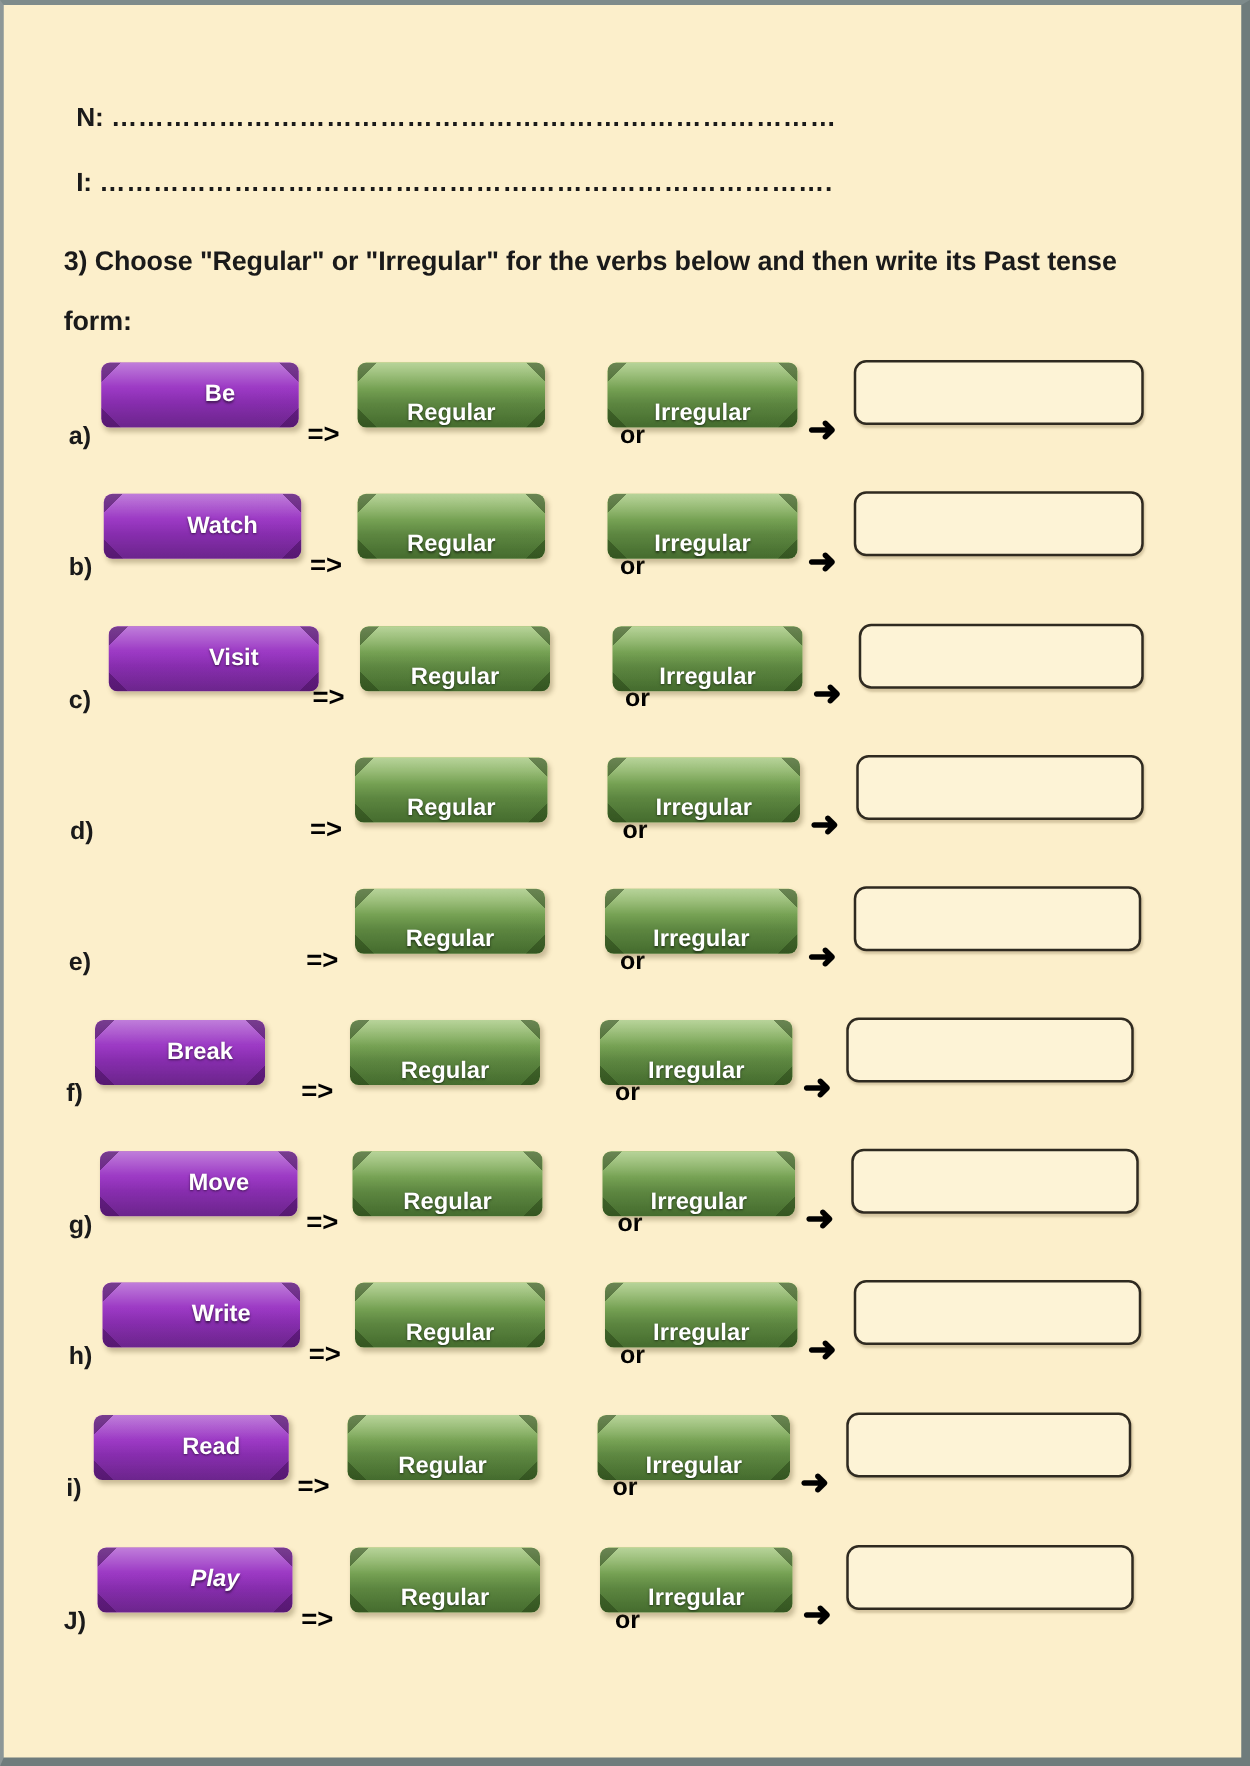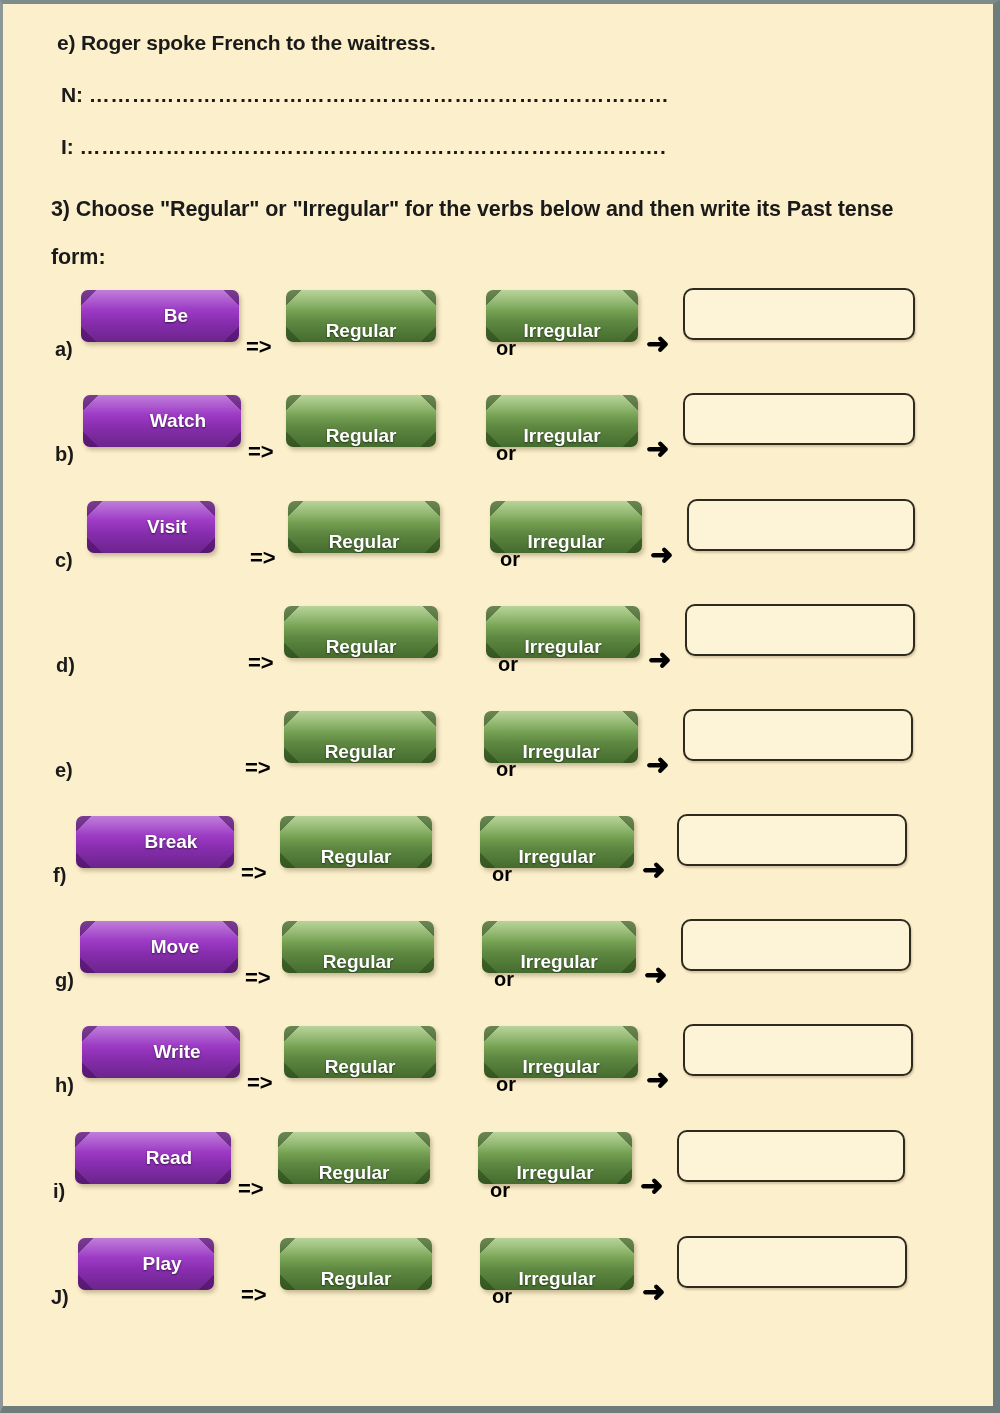--- a/index.html
+++ b/index.html
@@ -150,21 +150,20 @@
     border: 2px solid #2f2a20;
     border-radius: 10px;
     box-shadow: 1px 2px 2px rgba(120,100,60,0.30);
   }
 </style>
 </head>
 <body>
 
 <div id="page">
 
-  <div class="hdr-line" id="sentence-e">e) Roger spoke French to the waitress.</div>
 
   <div class="hdr-line" id="blank-n">
     <span class="blank-label">N:</span><span class="dots">………………………………………………………………………</span>
   </div>
 
   <div class="hdr-line" id="blank-i">
     <span class="blank-label">I:</span><span class="dots">……………………………………………………………………….</span>
   </div>
 
   <div id="instruction">3) Choose "Regular" or "Irregular" for the verbs below and then write its Past tense form:</div>
@@ -203,21 +202,21 @@
         <div class="or-text" style="left: 445px; top: 47px;">or</div>
         <div class="btn3d btn-opt" style="left: 483px; top: 0px; width: 152px; height: 52px;">
           <span class="bevel"></span>
           <span class="lbl">Irregular</span>
         </div>
         <div class="arrow-right" style="left: 643px; top: 40px;">➜</div>
         <div class="answer-box" style="left: 680px; top: -2px; width: 232px; height: 52px;"></div>
       </div>
       <div class="row" style="top: 497px;">
         <div class="row-letter" style="left: 52px; top: 48px;">c)</div>
-        <div class="btn3d btn-verb" style="left: 84px; top: 0px; width: 128px; height: 52px;">
+        <div class="btn3d btn-verb" style="left: 84px; top: 0px; width: 168px; height: 52px;">
           <span class="bevel"></span>
           <span class="lbl">Visit</span>
         </div>
         <div class="arrow-eq" style="left: 247px; top: 44px;">=&gt;</div>
         <div class="btn3d btn-opt" style="left: 285px; top: 0px; width: 152px; height: 52px;">
           <span class="bevel"></span>
           <span class="lbl">Regular</span>
         </div>
         <div class="or-text" style="left: 449px; top: 47px;">or</div>
         <div class="btn3d btn-opt" style="left: 487px; top: 0px; width: 152px; height: 52px;">
@@ -252,21 +251,21 @@
         <div class="or-text" style="left: 445px; top: 47px;">or</div>
         <div class="btn3d btn-opt" style="left: 481px; top: 0px; width: 154px; height: 52px;">
           <span class="bevel"></span>
           <span class="lbl">Irregular</span>
         </div>
         <div class="arrow-right" style="left: 643px; top: 40px;">➜</div>
         <div class="answer-box" style="left: 680px; top: -2px; width: 230px; height: 52px;"></div>
       </div>
       <div class="row" style="top: 812px;">
         <div class="row-letter" style="left: 50px; top: 48px;">f)</div>
-        <div class="btn3d btn-verb" style="left: 73px; top: 0px; width: 158px; height: 52px;">
+        <div class="btn3d btn-verb" style="left: 73px; top: 0px; width: 136px; height: 52px;">
           <span class="bevel"></span>
           <span class="lbl">Break</span>
         </div>
         <div class="arrow-eq" style="left: 238px; top: 44px;">=&gt;</div>
         <div class="btn3d btn-opt" style="left: 277px; top: 0px; width: 152px; height: 52px;">
           <span class="bevel"></span>
           <span class="lbl">Regular</span>
         </div>
         <div class="or-text" style="left: 441px; top: 47px;">or</div>
         <div class="btn3d btn-opt" style="left: 477px; top: 0px; width: 154px; height: 52px;">
@@ -328,21 +327,21 @@
         <div class="or-text" style="left: 439px; top: 47px;">or</div>
         <div class="btn3d btn-opt" style="left: 475px; top: 0px; width: 154px; height: 52px;">
           <span class="bevel"></span>
           <span class="lbl">Irregular</span>
         </div>
         <div class="arrow-right" style="left: 637px; top: 40px;">➜</div>
         <div class="answer-box" style="left: 674px; top: -2px; width: 228px; height: 52px;"></div>
       </div>
       <div class="row" style="top: 1234px;">
         <div class="row-letter" style="left: 48px; top: 48px;">J)</div>
-        <div class="btn3d btn-verb" style="left: 75px; top: 0px; width: 136px; height: 52px;">
+        <div class="btn3d btn-verb" style="left: 75px; top: 0px; width: 156px; height: 52px; font-style: italic;">
           <span class="bevel"></span>
           <span class="lbl">Play</span>
         </div>
         <div class="arrow-eq" style="left: 238px; top: 44px;">=&gt;</div>
         <div class="btn3d btn-opt" style="left: 277px; top: 0px; width: 152px; height: 52px;">
           <span class="bevel"></span>
           <span class="lbl">Regular</span>
         </div>
         <div class="or-text" style="left: 441px; top: 47px;">or</div>
         <div class="btn3d btn-opt" style="left: 477px; top: 0px; width: 154px; height: 52px;">

